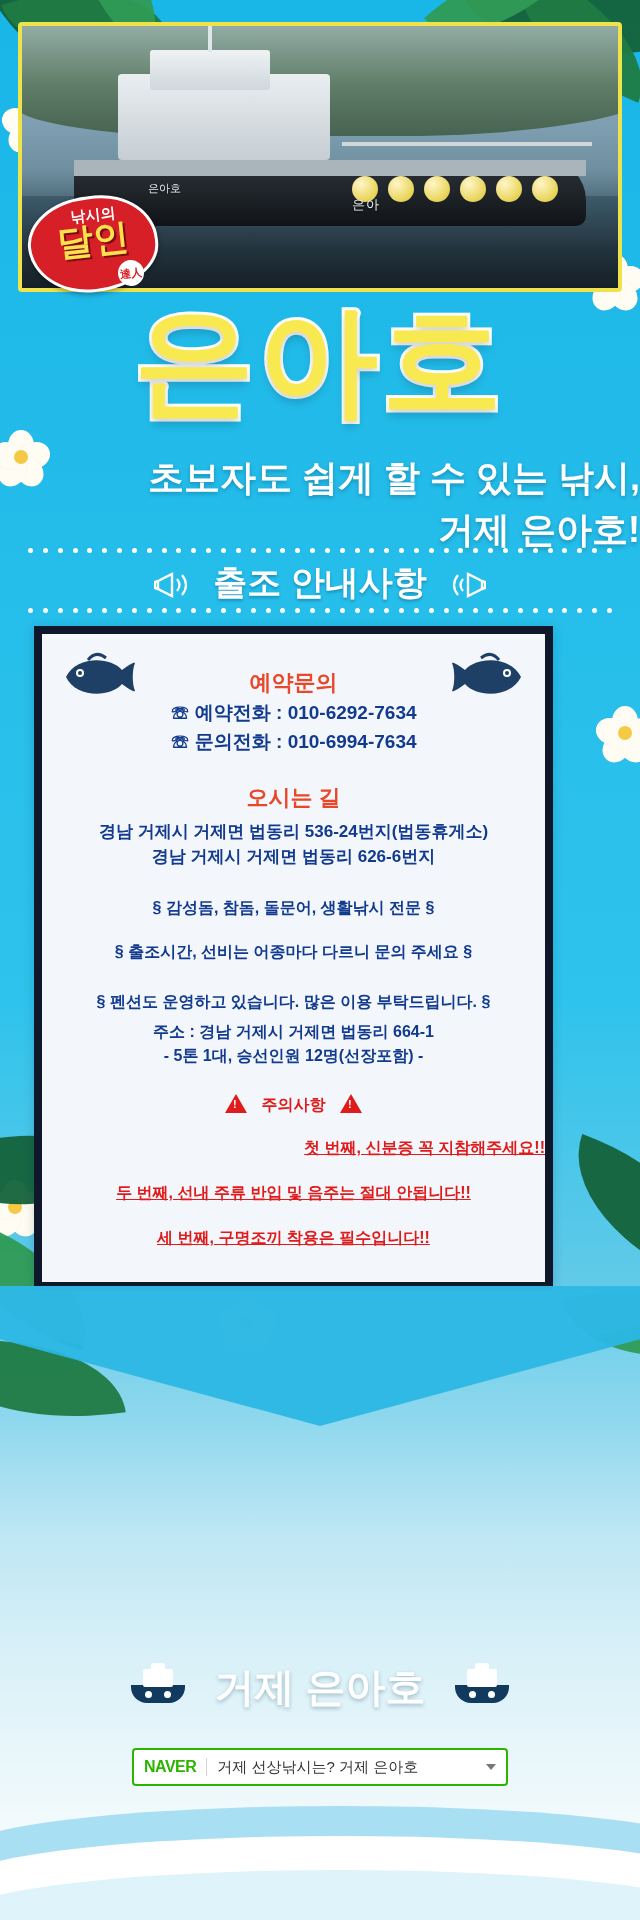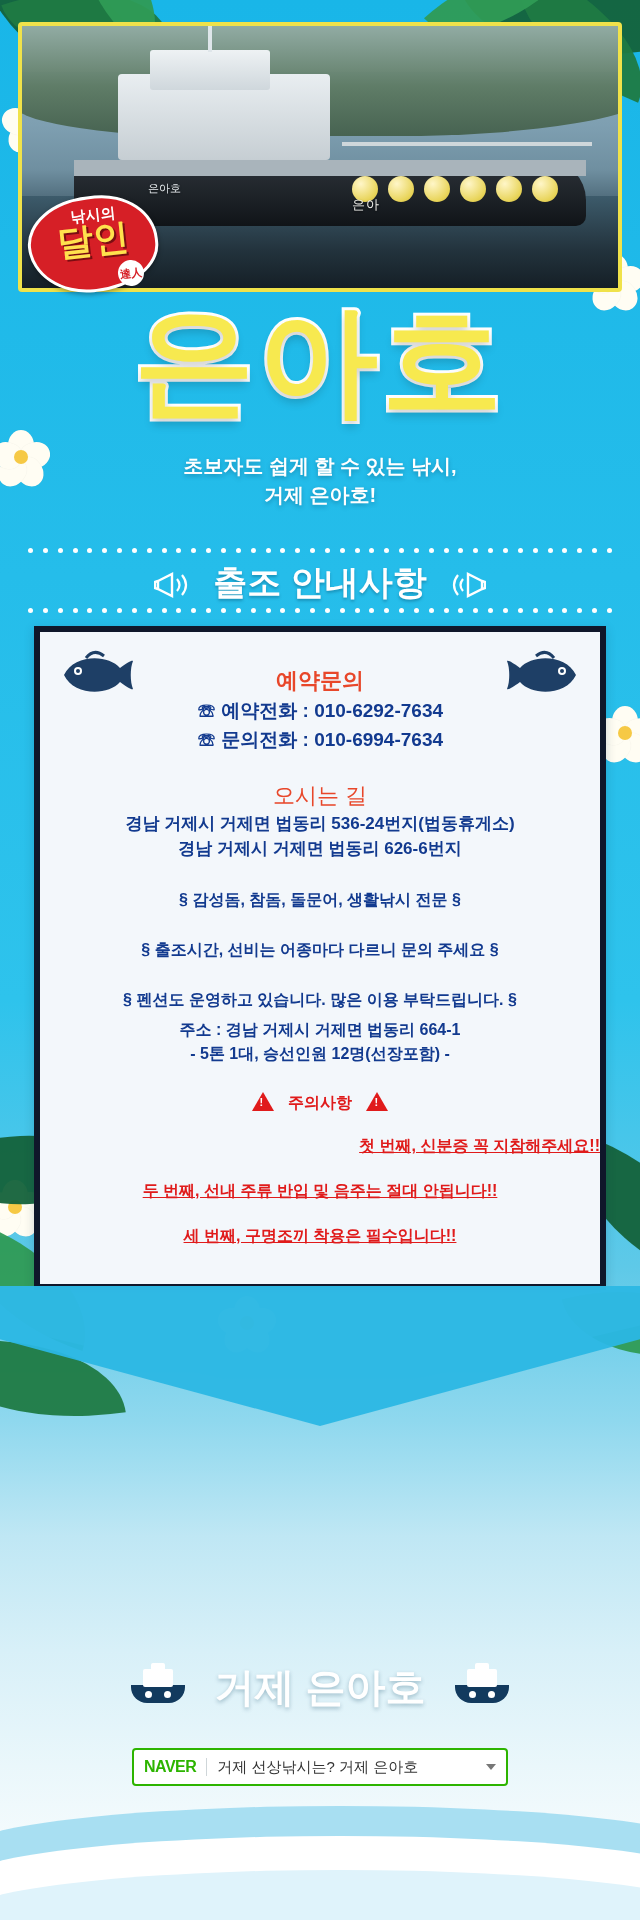--- a/index.html
+++ b/index.html
@@ -155,57 +155,57 @@
     text-align:center;
     font-size:120px; font-weight:bold; line-height:1;
     color:#f7e94f;
     letter-spacing:4px;
     -webkit-text-stroke: 6px #ffffff;
     paint-order: stroke fill;
     text-shadow: 0 6px 10px rgba(0,0,0,.18);
   }
   .subtitle {
     position:absolute; left:0; top:452px; width:100%;
-    text-align:center; color:#ffffff; font-size:20px; line-height:1.45;
+    text-align:right; color:#ffffff; font-size:36px; line-height:1.45;
     font-weight:bold;
     text-shadow: 0 2px 4px rgba(0,60,90,.35);
   }
 
   
   .dots-row {
     position:absolute; left:28px; width:584px; height:6px;
     display:flex; justify-content:space-between;
   }
   .dots-row i { display:block; width:5px; height:5px; border-radius:50%; background:#ffffff; }
   .sec-head {
     position:absolute; left:0; top:560px; width:100%;
     text-align:center; color:#ffffff; font-size:34px; font-weight:bold;
     text-shadow: 0 2px 3px rgba(0,60,90,.35);
   }
   .mega { display:inline-block; vertical-align:middle; margin:0 16px; }
 
   
   .card {
-    position:absolute; left:34px; top:626px; width:572px; height:664px;
+    position:absolute; left:34px; top:626px; width:519px; height:664px;
     background:#f3f7fb;
-    border:6px solid #0f172a;
+    border:8px solid #0f172a;
     box-shadow: 0 3px 10px rgba(0,40,70,.18);
   }
   .fish { position:absolute; top:14px; width:78px; height:58px; }
   .fish.left { left:16px; }
   .fish.right { right:16px; transform: scaleX(-1); }
 
   .card h2 {
     text-align:center; color:#e8472a; font-size:22px; font-weight:bold;
   }
   .card .tel {
     text-align:center; color:#123a8f; font-size:19px; font-weight:bold; line-height:1.55;
   }
   .card h3 {
-    text-align:center; color:#e8472a; font-size:22px; font-weight:normal;
+    text-align:center; color:#e8472a; font-size:22px; font-weight:bold;
   }
   .card .addr {
     text-align:center; color:#123a8f; font-size:17px; font-weight:bold; line-height:1.5;
   }
   .card .note {
     text-align:center; color:#123a8f; font-size:16px; font-weight:bold; line-height:1.5;
   }
   .card .warn-title {
     text-align:center; color:#e01b1b; font-size:16px; font-weight:bold;
   }
@@ -489,27 +489,27 @@
   </svg>
 
   <div style="padding-top:34px;">
     <h2>예약문의</h2>
     <div class="tel" style="margin-top:0;">
       <div>☏ 예약전화 : 010-6292-7634</div>
       <div>☏ 문의전화 : 010-6994-7634</div>
     </div>
 
     <h3 style="margin-top:26px;">오시는 길</h3>
-    <div class="addr" style="">
+    <div class="addr" style="margin-top:6px;">
       <div>경남 거제시 거제면 법동리 536-24번지(법동휴게소)</div>
       <div>경남 거제시 거제면 법동리 626-6번지</div>
     </div>
 
     <div class="note" style="margin-top:26px;">§ 감성돔, 참돔, 돌문어, 생활낚시 전문 §</div>
-    <div class="note" style="margin-top:26px;">§ 출조시간, 선비는 어종마다 다르니 문의 주세요 §</div>
+    <div class="note" style="margin-top:20px;">§ 출조시간, 선비는 어종마다 다르니 문의 주세요 §</div>
     <div class="note" style="margin-top:26px;">§ 펜션도 운영하고 있습니다. 많은 이용 부탁드립니다. §</div>
     <div class="note" style="margin-top:6px;">주소 : 경남 거제시 거제면 법동리 664-1</div>
 
     <div class="note">- 5톤 1대, 승선인원 12명(선장포함) -</div>
 
     <div class="warn-title" style="margin-top:26px;">
       <span class="tri"></span>
       <span>주의사항</span>
       <span class="tri"></span>
     </div>

